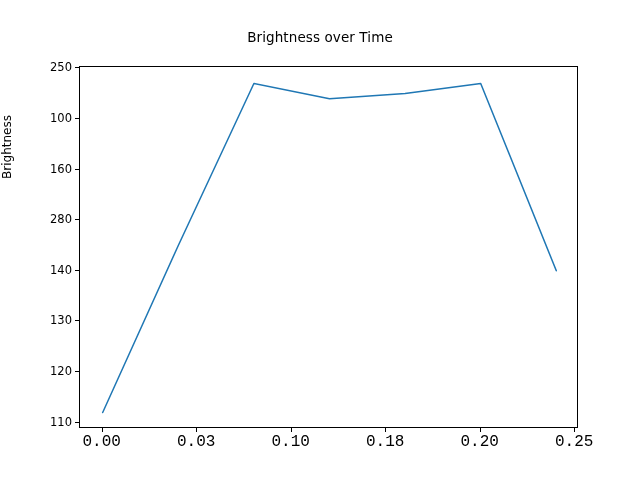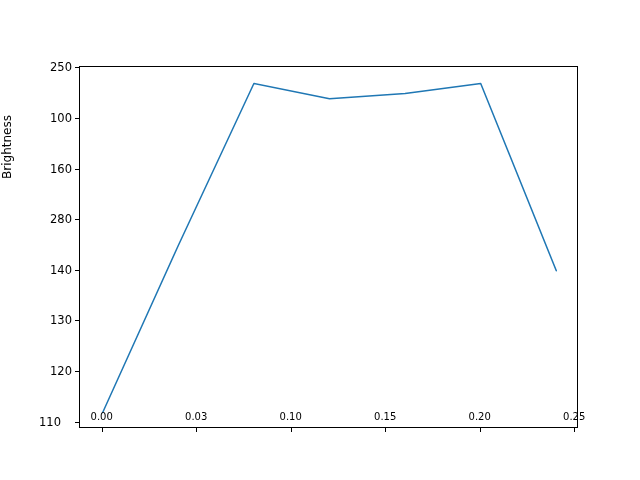--- a/index.html
+++ b/index.html
@@ -60,27 +60,28 @@
   }
   .ytick-mark {
     position: absolute;
     left: 75px;
     width: 4px;
     height: 1px;
     background: #000000;
   }
   .xlab {
     position: absolute;
-    top: 411px;
+    top: 433px;
     width: 60px;
     margin-left: -30px;
     text-align: center;
-    font-size: 10px;
+    font-size: 16px;
     color: #000000;
     white-space: nowrap;
+    font-family: Liberation Mono, monospace;
   }
   .xtick-mark {
     position: absolute;
     top: 428px;
     width: 1px;
     height: 4px;
     background: #000000;
   }
   #xaxis-label {
     position: absolute;
@@ -102,29 +103,30 @@
     transform: rotate(-90deg);
     transform-origin: 0 0;
     white-space: nowrap;
   }
 </style>
 </head>
 <body>
 
 <div id="figure">
 
+  <div id="chart-title">Brightness over Time</div>
 
   <div id="axes">
     <svg id="plot-svg" viewBox="0 0 499 362" preserveAspectRatio="none">
       <polyline id="data-line" fill="none" stroke="#1f77b4" stroke-width="1.5" stroke-linecap="round" stroke-linejoin="round" points="22.68,345.55 98.29,178.47 173.89,16.45 249.50,31.64 325.11,26.58 400.71,16.45 476.32,203.78"></polyline>
     </svg>
   </div>
 
   <div id="y-ticks">
-      <div class="ylab" style="top: 421.671px; text-align: center;">110</div>
+      <div class="ylab" style="top: 421.671px;">110</div>
       <div class="ytick-mark" style="top: 421.671px;"></div>
       <div class="ylab" style="top: 371.042px;">120</div>
       <div class="ytick-mark" style="top: 371.042px;"></div>
       <div class="ylab" style="top: 320.413px;">130</div>
       <div class="ytick-mark" style="top: 320.413px;"></div>
       <div class="ylab" style="top: 269.783px;">140</div>
       <div class="ytick-mark" style="top: 269.783px;"></div>
       <div class="ylab" style="top: 219.154px;">280</div>
       <div class="ytick-mark" style="top: 219.154px;"></div>
       <div class="ylab" style="top: 168.524px;">160</div>
@@ -134,21 +136,21 @@
       <div class="ylab" style="top: 67.2657px;">250</div>
       <div class="ytick-mark" style="top: 67.2657px;"></div>
     </div>
   <div id="x-ticks">
       <div class="xlab" style="left: 101.682px;">0.00</div>
       <div class="xtick-mark" style="left: 101.682px;"></div>
       <div class="xlab" style="left: 196.189px;">0.03</div>
       <div class="xtick-mark" style="left: 196.189px;"></div>
       <div class="xlab" style="left: 290.697px;">0.10</div>
       <div class="xtick-mark" style="left: 290.697px;"></div>
-      <div class="xlab" style="left: 385.205px;">0.15</div>
+      <div class="xlab" style="left: 385.205px;">0.18</div>
       <div class="xtick-mark" style="left: 385.205px;"></div>
       <div class="xlab" style="left: 479.712px;">0.20</div>
       <div class="xtick-mark" style="left: 479.712px;"></div>
       <div class="xlab" style="left: 574.22px;">0.25</div>
       <div class="xtick-mark" style="left: 574.22px;"></div>
     </div>
 
   <div id="yaxis-label">Brightness</div>
 
 </div>

